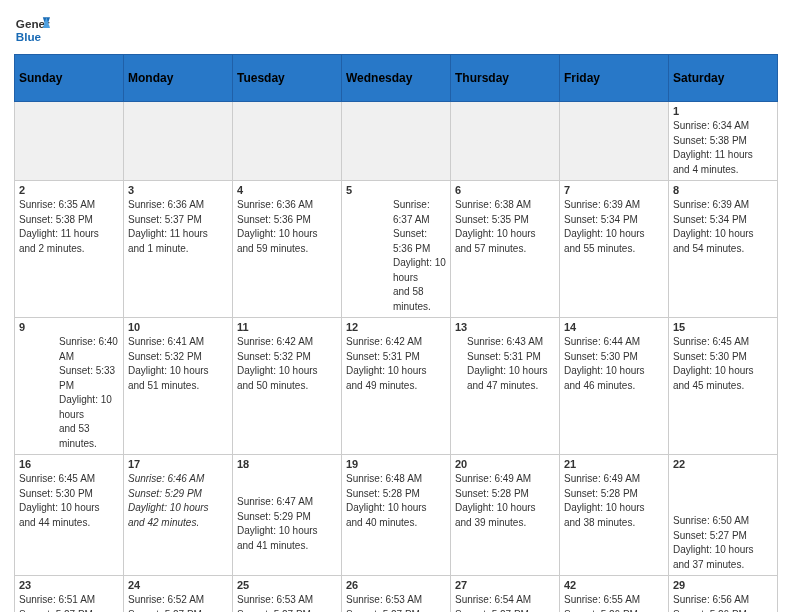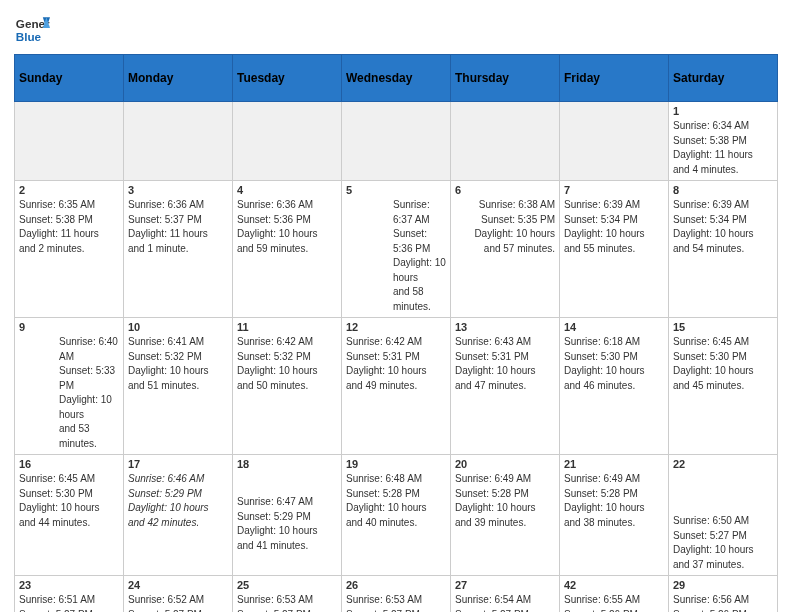--- a/index.html
+++ b/index.html
@@ -161,21 +161,21 @@
           </td>
           <td>
             <span class="day-number">5</span>
             <div class="day-info" style="white-space: pre-line; margin-left: 47px;">Sunrise: 6:37 AM
 Sunset: 5:36 PM
 Daylight: 10 hours
 and 58 minutes.</div>
           </td>
           <td>
             <span class="day-number">6</span>
-            <div class="day-info" style="white-space: pre-line; text-align: right;">Sunrise: 6:38 AM
+            <div class="day-info" style="white-space: pre-line;">Sunrise: 6:38 AM
 Sunset: 5:35 PM
 Daylight: 10 hours
 and 57 minutes.</div>
           </td>
           <td>
             <span class="day-number">7</span>
             <div class="day-info" style="white-space: pre-line;">Sunrise: 6:39 AM
 Sunset: 5:34 PM
 Daylight: 10 hours
 and 55 minutes.</div>
@@ -212,28 +212,28 @@
           </td>
           <td>
             <span class="day-number">12</span>
             <div class="day-info" style="white-space: pre-line;">Sunrise: 6:42 AM
 Sunset: 5:31 PM
 Daylight: 10 hours
 and 49 minutes.</div>
           </td>
           <td>
             <span class="day-number">13</span>
-            <div class="day-info" style="white-space: pre-line;">Sunrise: 6:43 AM
+            <div class="day-info" style="white-space: pre-line; margin-left: 12px;">Sunrise: 6:43 AM
 Sunset: 5:31 PM
 Daylight: 10 hours
 and 47 minutes.</div>
           </td>
           <td>
             <span class="day-number">14</span>
-            <div class="day-info" style="white-space: pre-line;">Sunrise: 6:18 AM
+            <div class="day-info" style="white-space: pre-line;">Sunrise: 6:44 AM
 Sunset: 5:30 PM
 Daylight: 10 hours
 and 46 minutes.</div>
           </td>
           <td>
             <span class="day-number">15</span>
             <div class="day-info" style="white-space: pre-line;">Sunrise: 6:45 AM
 Sunset: 5:30 PM
 Daylight: 10 hours
 and 45 minutes.</div>

